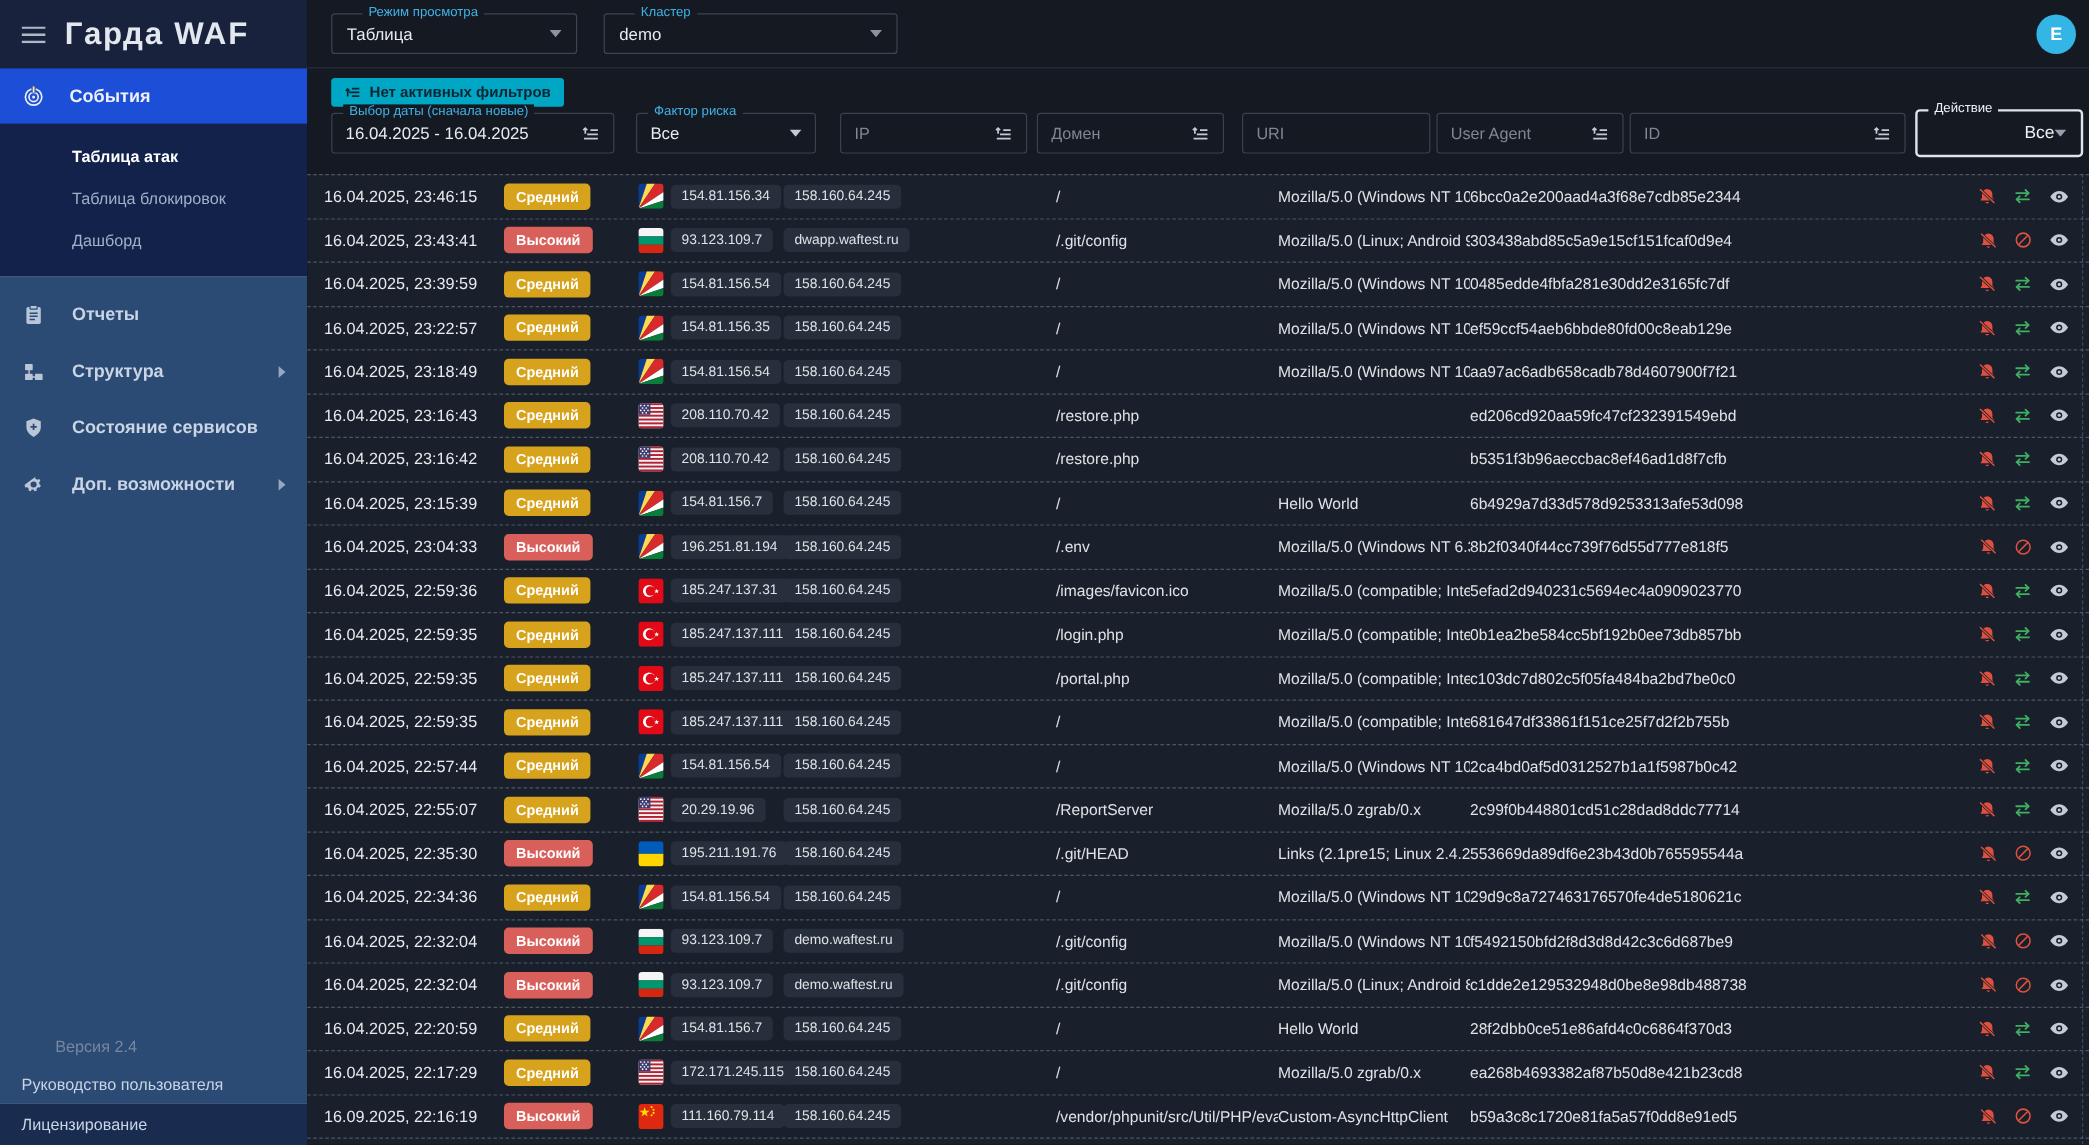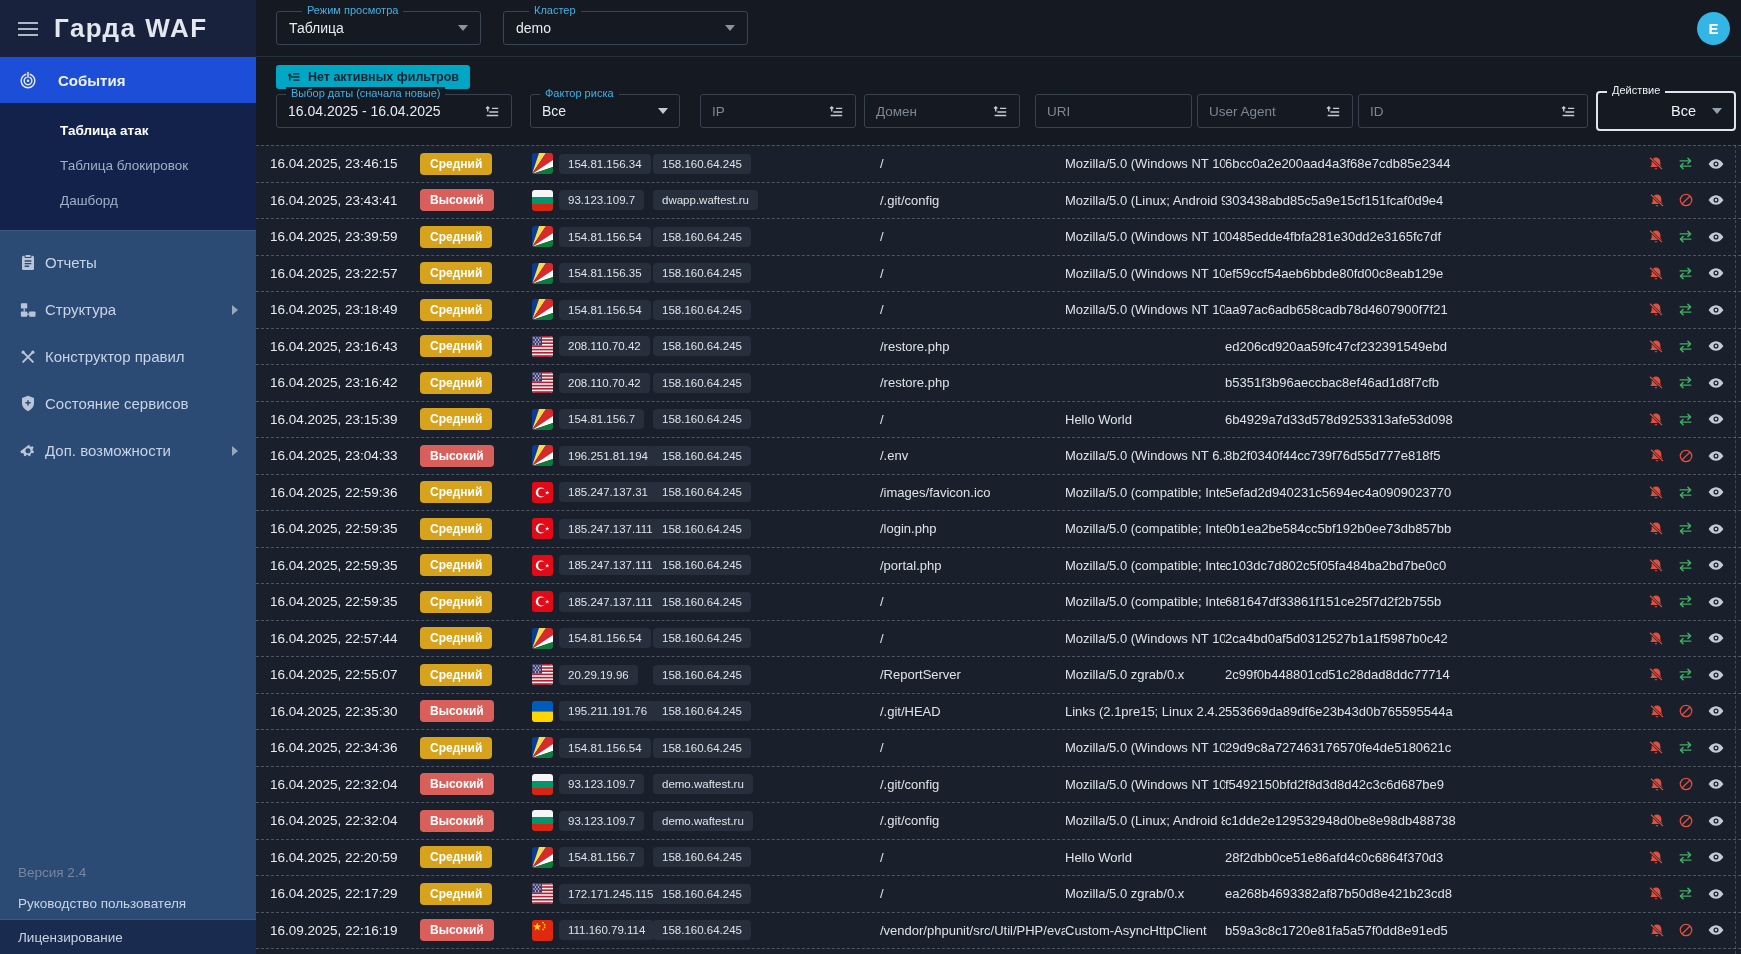--- a/index.html
+++ b/index.html
@@ -16,27 +16,27 @@
   .events-block { background:#13224a; }
   .nav-active { height:46px; background:#1d4ed8; display:flex; align-items:center; padding-left:18px; gap:20px;
                 color:#eef2f7; font-size:15px; font-weight:700; cursor:pointer; }
   .nav-active .micon { color:#e9eef5; display:flex; }
   .submenu { padding:10px 0 12px 0; }
   .subitem { height:35px; display:flex; align-items:center; padding-left:60px; font-size:13.5px;
              color:#9fb0c8; cursor:pointer; }
   .subitem.active { color:#ffffff; font-weight:700; }
 
   .menu { flex:1; background:#2b4a74; border-top:1px solid #3f5680; display:flex; flex-direction:column; padding-top:8px; }
-  .mitem { height:47px; display:flex; align-items:center; padding:0 18px; gap:7px; color:#c9d4e4;
-           font-size:15px; font-weight:400; cursor:pointer; position:relative; }
+  .mitem { height:47px; display:flex; align-items:center; padding:0 18px; gap:22px; color:#c9d4e4;
+           font-size:15px; font-weight:700; cursor:pointer; position:relative; }
   .mitem .micon { color:#b9c6d8; display:flex; width:20px; justify-content:center; }
   .mitem .chev { position:absolute; right:18px; color:#97a7bd; display:flex; }
 
   .sfooter { margin-top:auto; }
-  .sfoot-version { padding:0 18px; height:30px; display:flex; align-items:center; color:#76879f; font-size:13.5px; }
+  .sfoot-version { padding:0 18px; height:30px; display:flex; align-items:center; color:#76879f; font-size:13.5px;margin-left:28px; }
   .sfoot-manual  { padding:0 18px; height:32px; display:flex; align-items:center; color:#c9d4e4; font-size:13.5px; cursor:pointer; }
   .sfoot-license { border-top:1px solid #3f5680; background:#1a2b50; height:35px; display:flex; align-items:center;
                    padding-left:18px; color:#c9d4e4; font-size:13.5px; cursor:pointer; }
 
   
   .main { flex:1; display:flex; flex-direction:column; background:#141922; position:relative; }
 
   .topbar { height:57px; border-bottom:1px solid #27303e; display:flex; align-items:center; padding-left:20px; gap:22px; position:relative; flex-shrink:0; }
   .field { position:relative; height:34px; border:1px solid #3b4452; border-radius:3px; display:flex; align-items:center;
            padding:0 12px; color:#e8ecf1; font-size:14px; cursor:pointer; }
@@ -60,21 +60,21 @@
   .ffield input::placeholder { color:#7e8794; opacity:1; }
   .sorticon { margin-left:auto; color:#c2cad4; display:flex; padding-left:6px; cursor:pointer; }
   .f-date { width:236px; }
   .f-risk { width:150px; margin-left:18px; }
   .f-ip { width:156px; margin-left:20px; }
   .f-domain { width:156px; margin-left:8px; }
   .f-uri { width:157px; margin-left:15px; }
   .f-ua { width:156px; margin-left:5px; }
   .f-id { width:230px; margin-left:5px; }
   .f-action { width:140px; margin-left:8px; height:40px; margin-top:-3px; border:2px solid #dfe5ec; border-radius:4px;
-              display:flex; align-items:center; justify-content:flex-end; padding:0 12px; gap:16px; cursor:pointer; }
+              display:flex; align-items:center; justify-content:flex-end; padding:0 12px; gap:0; cursor:pointer; }
   .f-action .flabel { color:#eef2f6; background:#141922; top:-9px; }
   .f-action .aval { color:#eef2f6; font-size:14.5px; }
   .f-action .chev { color:#96a0ad; display:flex; }
 
   
   .table { flex:1; background:#19202b; overflow:hidden; position:relative; }
   .table::after { content:""; position:absolute; top:0; bottom:0; right:5px; border-left:1px dashed rgba(140,150,165,.35); }
   .trow { height:36.5px; display:grid; grid-template-columns:164px 112px 121px 227px 185px 160px 1fr 110px;
           align-items:center; border-top:1px dashed rgba(140,150,165,.45); cursor:pointer; }
   .c-time { padding-left:14px; color:#e7eaee; font-size:13.5px; white-space:nowrap; }
@@ -152,30 +152,20 @@
             </span>
             <span>Структура</span>
             <span class="chev">
               <svg width="6" height="10" viewBox="0 0 6 10">
                 <path d="M0 0l6 5-6 5z" fill="currentColor"></path>
               </svg>
             </span>
           </div>
           <div class="mitem">
             <span class="micon">
-              <svg width="18" height="18" viewBox="0 0 24 24" stroke="currentColor" stroke-width="2.6" stroke-linecap="round">
-                <path d="M5.5 5.5l13 13M18.5 5.5l-13 13"></path>
-                <circle cx="5.5" cy="5.5" r="2.1" fill="currentColor" stroke="none"></circle>
-                <circle cx="18.5" cy="5.5" r="2.1" fill="currentColor" stroke="none"></circle>
-              </svg>
-            </span>
-            <span>Конструктор правил</span>
-          </div>
-          <div class="mitem">
-            <span class="micon">
               <svg width="18" height="19" viewBox="0 0 24 24" fill="currentColor">
                 <path d="M12 1.8l8 3v6.4c0 5-3.4 8.7-8 11-4.6-2.3-8-6-8-11V4.8z"></path>
                 <path d="M12 7.5v7M8.5 11h7" stroke="#2b4a74" stroke-width="2"></path>
               </svg>
             </span>
             <span>Состояние сервисов</span>
           </div>
           <div class="mitem">
             <span class="micon">
               <svg width="18" height="18" viewBox="0 0 24 24" fill="currentColor">

